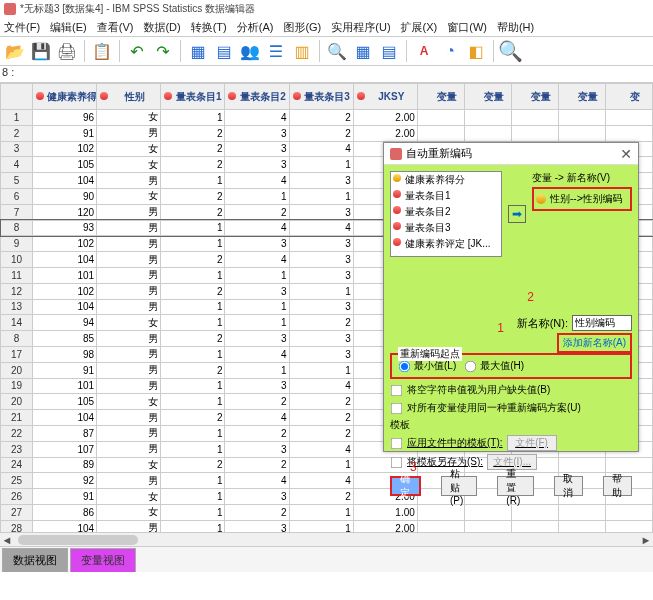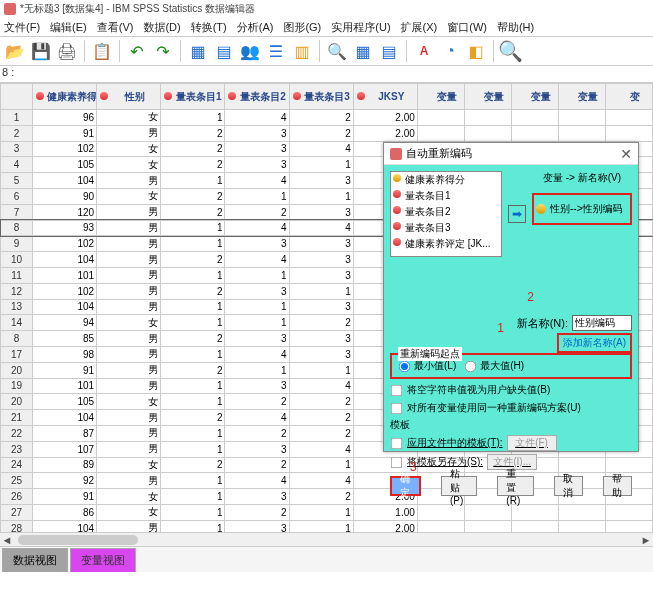--- a/index.html
+++ b/index.html
@@ -22,35 +22,35 @@
   td.rownum { background:#efefef; text-align:center; color:#333;}
   td.data { text-align:right;}
   .tabs { position:absolute; bottom:0; left:0; right:0; height:26px; border-top:1px solid #ccc; display:flex; align-items:flex-end; background:#f5f5f5;}
   .tab { padding:4px 10px; border:1px solid #aaa; border-bottom:none; margin-left:2px; background:#fff; font-size:11px;}
   .tab.active { background:#a3a3a3; font-weight:normal;}
   .tab.inactive { background:#d946ef; color:#333;}
   .hscroll { position:absolute; bottom:26px; left:0; right:0; height:14px; background:#f0f0f0; border-top:1px solid #ccc; display:flex; align-items:center;}
   .hscroll .thumb { height:10px; width:120px; background:#ccc; border-radius:5px; margin-left:4px;}
   .hscroll .arr { width:14px; text-align:center; color:#555;}
 
-  .dialog { position:absolute; top:142px; left:383px; width:256px; height:310px; background:#5eead4; border:1px solid #888; box-shadow:0 0 4px rgba(0,0,0,.3); font-size:11px;}
+  .dialog { position:absolute; top:142px; left:383px; width:256px; height:310px; background:#bef264; border:1px solid #888; box-shadow:0 0 4px rgba(0,0,0,.3); font-size:11px;}
   .dlg-title { height:22px; background:#fff; border-bottom:1px solid #ddd; display:flex; align-items:center; padding:0 6px; justify-content:space-between;}
   .dlg-title .l { display:flex; align-items:center; gap:4px;}
   .dlg-title .ic { width:12px; height:12px; background:#d66; border-radius:2px;}
   .dlg-close { font-size:14px; color:#555; cursor:pointer;}
   .dlg-body { padding:6px; position:relative;}
   .topblock { display:flex; gap:6px;}
   .listbox { width:112px; height:86px; border:1px solid #888; background:#fff; overflow:hidden; font-size:10px;}
   .listbox .li { padding:1px 2px 1px 14px; position:relative; white-space:nowrap;}
   .listbox .li::before { content:""; position:absolute; left:2px; top:2px; width:8px; height:8px; border-radius:50%; background:linear-gradient(#f77,#d33);}
   .listbox .li.gold::before { background:linear-gradient(#fd6,#d90);}
   .arrowbtn { width:18px; height:18px; border:1px solid #666; display:flex; align-items:center; justify-content:center; align-self:center; font-size:12px; color:#06c;}
   .rightcol { flex:1; font-size:10px; }
-  .rightcol .lbl { margin-bottom:8px;text-align:center;}
-  .selbox { border:2px solid #d22; padding:1px 2px; height:32px; display:flex; align-items:center; gap:4px;}
+  .rightcol .lbl { margin-bottom:2px;}
+  .selbox { border:2px solid #d22; padding:1px 2px; height:24px; display:flex; align-items:center; gap:4px;}
   .selbox .ic2 { width:10px; height:10px; background:linear-gradient(#fd6,#d90); border-radius:50%; display:inline-block;}
   .newname { margin-top:58px; display:flex; align-items:center; gap:4px; justify-content:flex-end;}
   .newname input { width:60px; height:16px; border:1px solid #666; font-size:10px; padding:0 2px;}
   .addnew { border:2px solid #d22; color:#06c; padding:1px 4px; float:right; margin-top:2px; font-size:10px;}
   .num2 { position:absolute; right:104px; top:125px; color:#d22; font-size:12px;}
   .num1 { position:absolute; right:134px; top:156px; color:#d22; font-size:12px;}
   .group { border:1px solid #aaa; padding:4px 6px 4px 6px; margin-top:20px; clear:both; position:relative; display:flex; gap:8px; align-items:center;}
   .group .glabel { position:absolute; top:-8px; left:6px; background:#fff; padding:0 2px; font-size:10px;}
   .radio { display:flex; align-items:center; gap:3px; font-size:10px;}
   .radio input { transform:scale(.9);}

